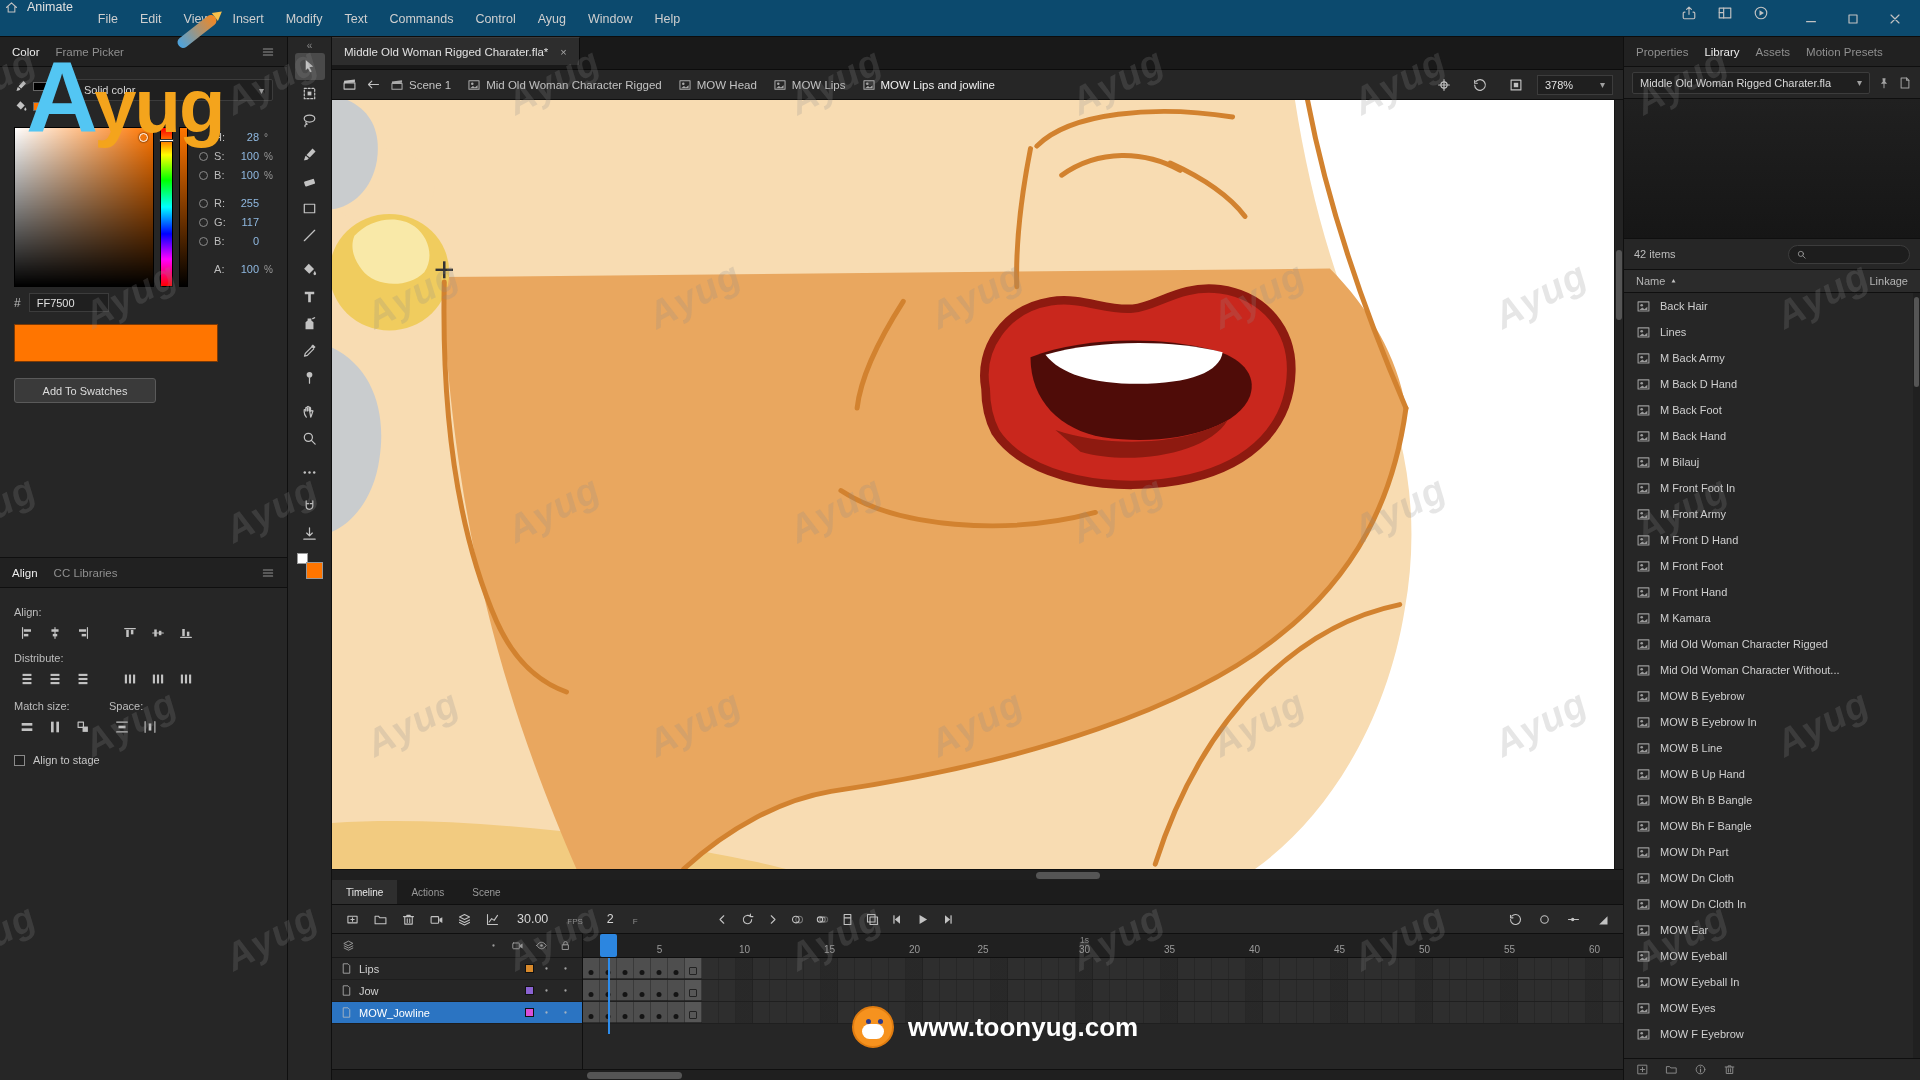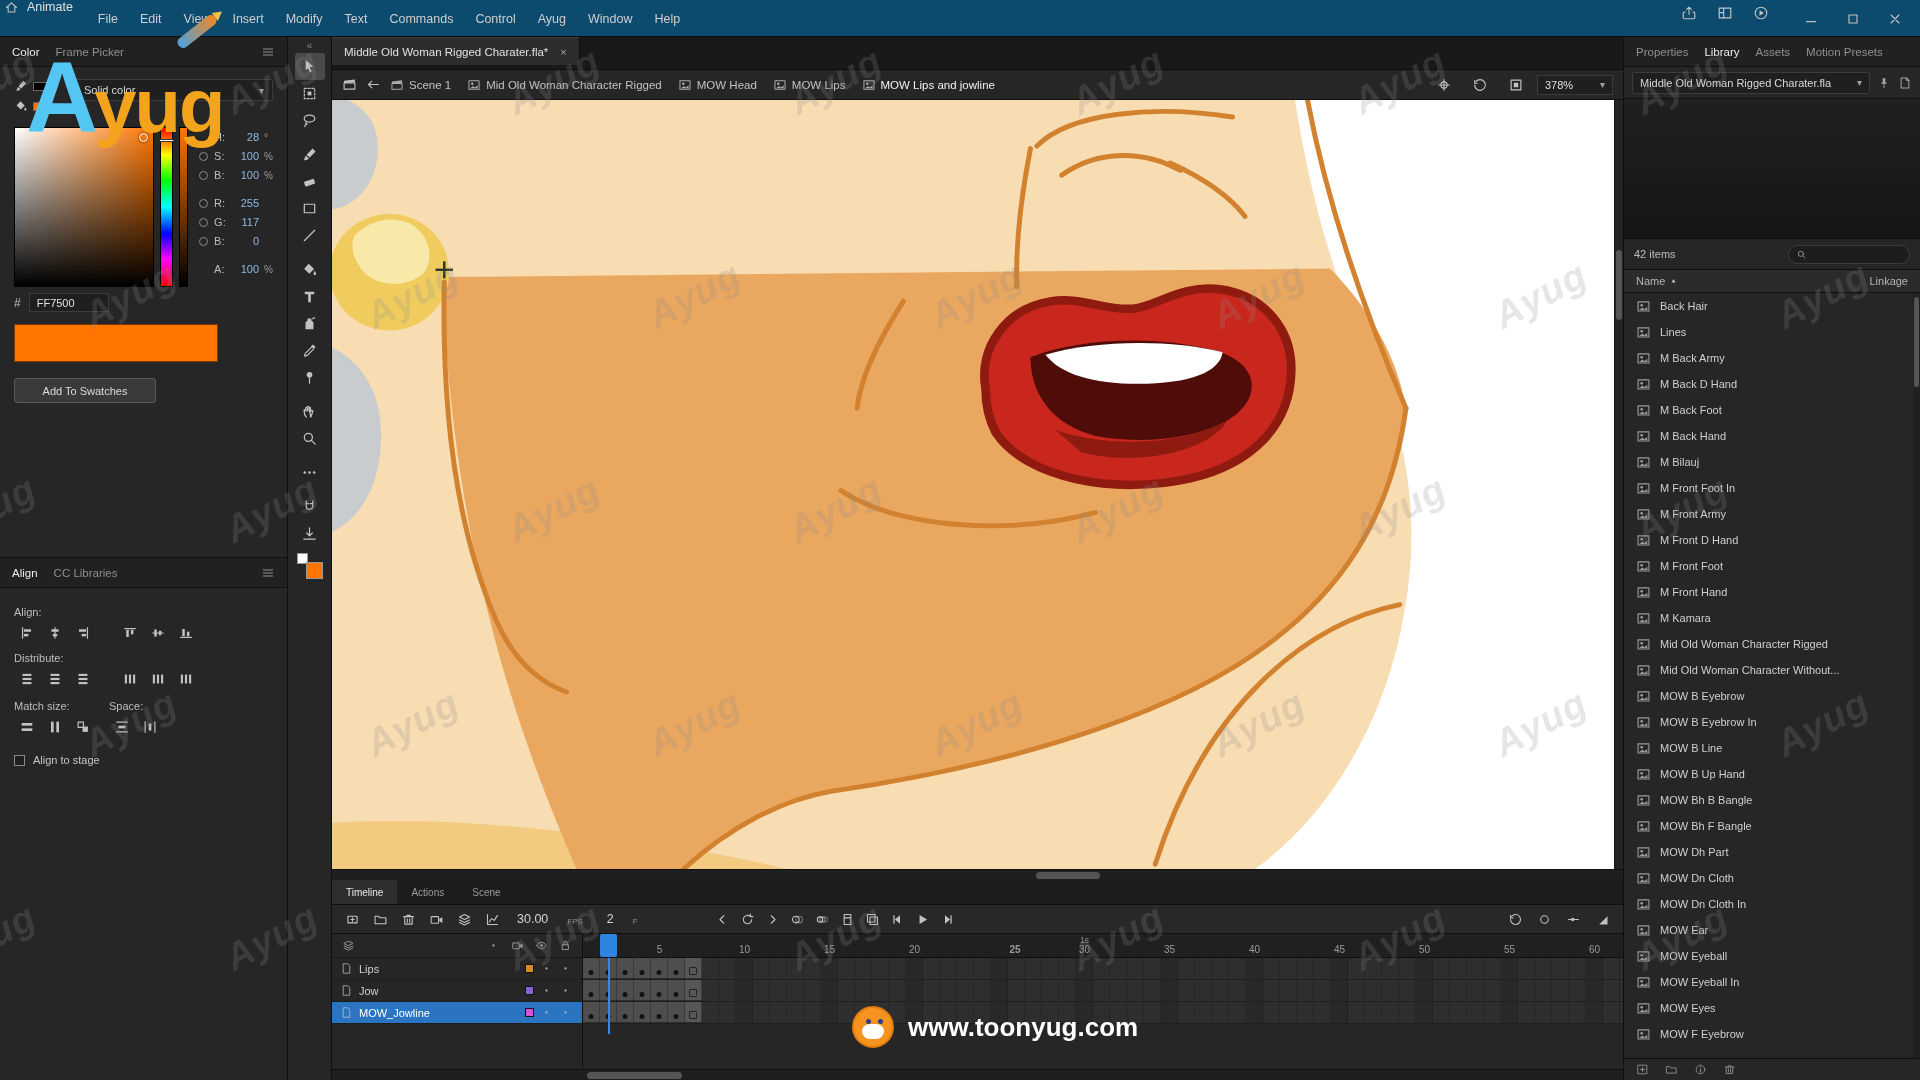--- a/index.html
+++ b/index.html
@@ -1091,21 +1091,21 @@
                 </span>
               </div>
             </div>
         </div>
         <div id="tl-frames">
           <div id="ruler">
               <span class="num" style="left: 76.5px;">5</span>
               <span class="num" style="left: 161.5px;">10</span>
               <span class="num" style="left: 246.5px;">15</span>
               <span class="num" style="left: 331.5px;">20</span>
-              <span class="num" style="left: 432px; font-weight: bold;">25</span>
+              <span class="num" style="left: 400px;">25</span>
               <span class="num" style="left: 501.5px;">30</span>
               <span class="num" style="left: 586.5px;">35</span>
               <span class="num" style="left: 671.5px;">40</span>
               <span class="num" style="left: 756.5px;">45</span>
               <span class="num" style="left: 841.5px;">50</span>
               <span class="num" style="left: 926.5px;">55</span>
               <span class="num" style="left: 1011.5px;">60</span>
               <span class="sec" style="left: 501.5px;">1s</span>
               <div id="playhead-cap" style="left: 17px;"></div>
             </div>

